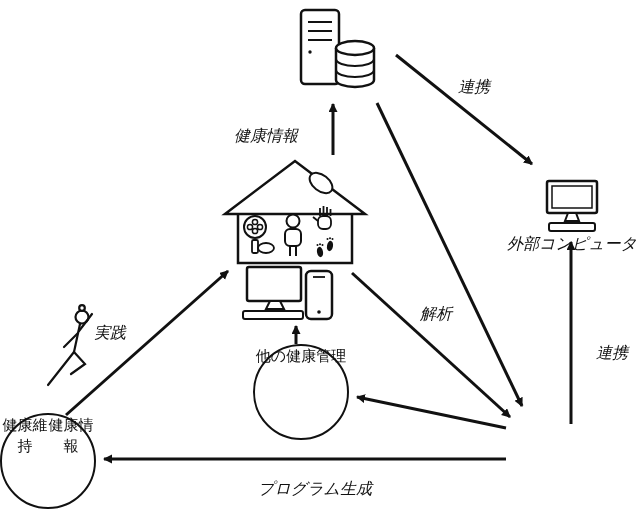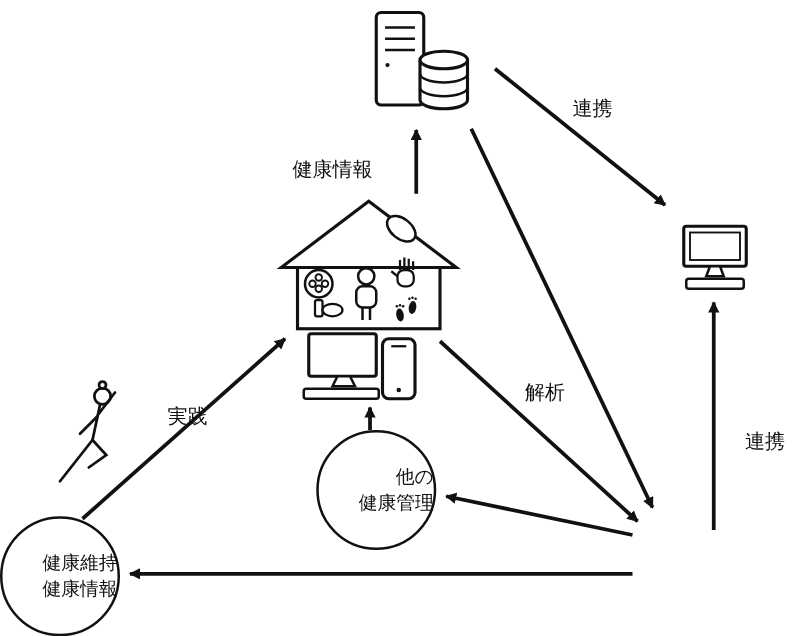--- a/index.html
+++ b/index.html
@@ -15,30 +15,31 @@
   svg.layer {
     position: absolute;
     left: 0; top: 0;
     width: 640px; height: 509px;
   }
   .label {
     position: absolute;
     font-size: 16px;
     white-space: nowrap;
     color: #111111;
+    font-style: italic;
   }
   .node {
     position: absolute;
     box-sizing: border-box;
     border: 2.5px solid #111111;
     border-radius: 50%;
     background: #ffffff;
     display: flex;
-    flex-direction: column;
-    align-items: flex-end;
+    flex-direction: row;
+    align-items: flex-start;
     justify-content: center;
     text-align: center;
     font-size: 15px;
     line-height: 1.4;
   }
 </style>
 </head>
 <body>
 
 <div class="canvas">
@@ -156,17 +157,19 @@
   </div>
 
   <div class="node" style="left:253px; top:344px; width:96px; height:96px;">
     <span>他の</span>
     <span>健康管理</span>
   </div>
 
 
   <div class="label" style="left:234px; top:126px;">健康情報</div>
   <div class="label" style="left:458px; top:77px;">連携</div>
-  <div class="label" style="left:94px; top:323px;margin-left:40px;">実践</div>
+  <div class="label" style="left:507px; top:234px;">外部コンピュータ</div>
+  <div class="label" style="left:94px; top:323px;">実践</div>
   <div class="label" style="left:420px; top:304px;">解析</div>
   <div class="label" style="left:596px; top:343px;">連携</div>
+  <div class="label" style="left:258px; top:479px;">プログラム生成</div>
 
 </div>
 
 </body></html>

